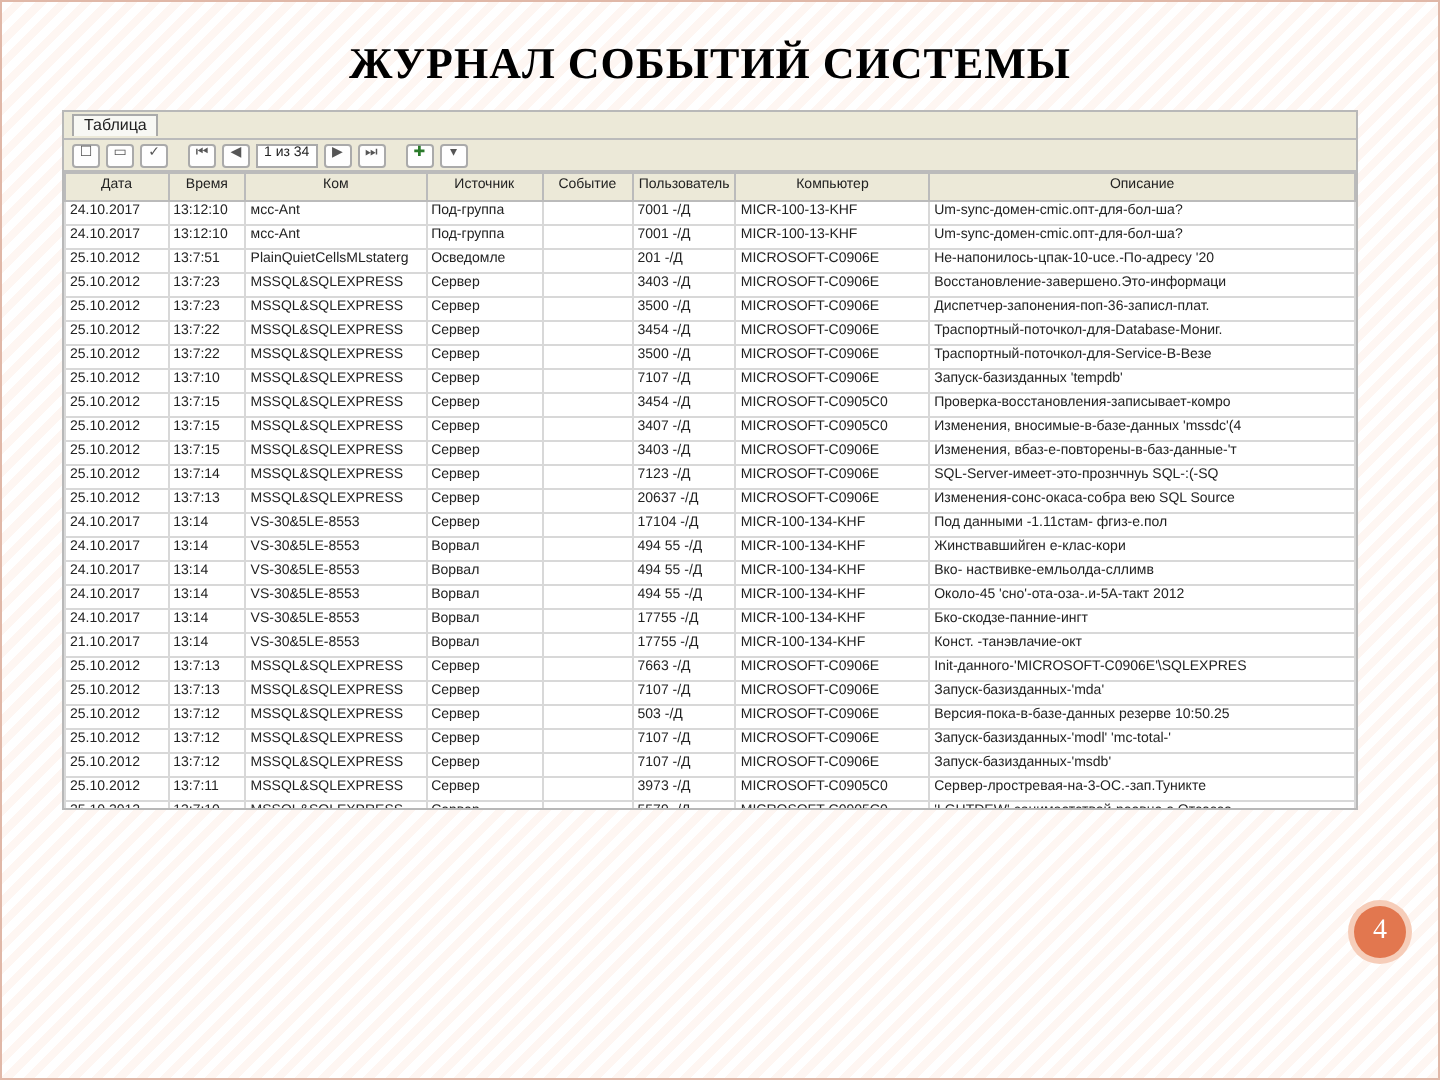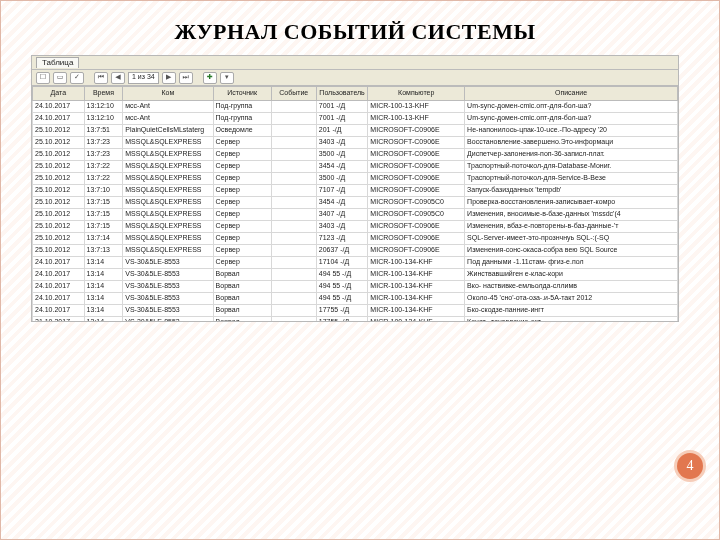--- a/index.html
+++ b/index.html
@@ -6,21 +6,21 @@
   html, body { width: 720px; height: 540px; font-family: Arial, sans-serif; }
   .slide {
     width: 720px; height: 540px;
     background: repeating-linear-gradient(135deg,#fff 0 4px,#fef6f2 4px 8px);
     position: relative; padding: 12px 40px 24px 30px;
     border: 1px solid #e0b8a8;
   }
   .title { text-align: center; font-size: 22px; font-weight: bold; letter-spacing: .5px; margin: 6px 0 10px; font-family: Georgia, 'Times New Roman', serif; }
   .shot {
     background:#fff; border:1px solid #b8b8b8; font-size:8px;
-    color:#222; line-height:1.15; overflow:hidden; height:267px;
+    color:#222; line-height:1.15; overflow:hidden; height:350px;
   }
   .tabbar { background:#ece9d8; height:14px; padding:0 4px; font-size:8px; display:flex; align-items:center; border-bottom:1px solid #bbb;}
   .tab { border:1px solid #aaa; border-bottom:none; padding:0 5px; background:#f8f8f4;}
   .toolbar { background:#ece9d8; height:16px; display:flex; align-items:center; gap:3px; padding:0 4px; border-bottom:1px solid #bbb;}
   .tbtn { width:14px; height:12px; border:1px solid #aaa; border-radius:2px; background:#fefefe; display:inline-flex; align-items:center; justify-content:center; font-size:7px; color:#555;}
   .tfield { border:1px solid #aaa; background:#fff; height:12px; font-size:7px; padding:0 3px; display:inline-flex; align-items:center;}
   .sep { width:4px;}
   table { width:100%; border-collapse:collapse; table-layout:fixed; font-size:7px; }
   th, td { border:1px solid #d8d8d8; padding:0 2px; height:12px; white-space:nowrap; overflow:hidden; text-align:left; }
   th { background:#ece9d8; font-weight:normal; text-align:center; border-color:#bbb; height:14px;}

